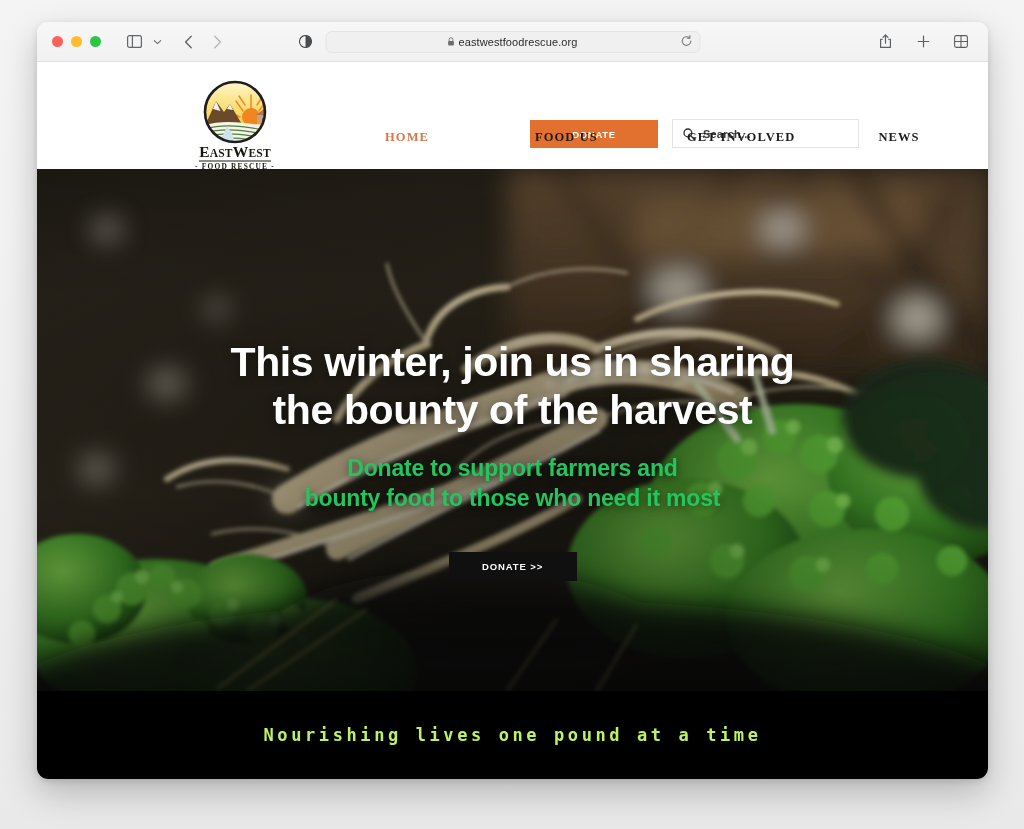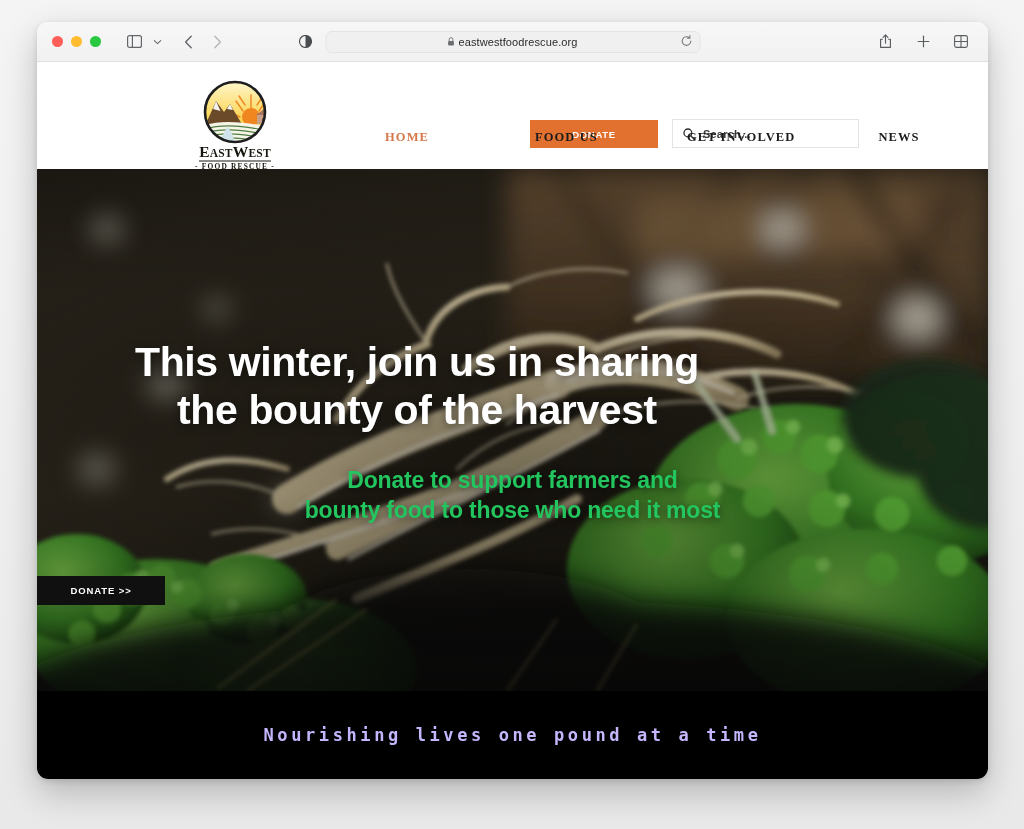--- a/index.html
+++ b/index.html
@@ -138,23 +138,22 @@
   .hero-photo svg { display: block; width: 100%; height: 100%; }
   .hero-scrim {
     position: absolute; inset: 0;
     background:
       radial-gradient(ellipse 70% 55% at 50% 58%, rgba(0,0,0,.42) 0%, rgba(0,0,0,.18) 60%, rgba(0,0,0,0) 100%),
       linear-gradient(180deg, rgba(0,0,0,.22) 0%, rgba(0,0,0,0) 25%, rgba(0,0,0,0) 62%, rgba(0,0,0,.42) 100%);
   }
   .hero-inner {
     position: relative;
     height: 100%;
-    display: flex; flex-direction: column; 
+    display: flex; flex-direction: column; align-items: center;
     padding-top: 170px;
-    gap: 12px;
   }
   .hero-title {
     color: #fff;
     font-size: 41px;
     line-height: 1.16;
     font-weight: 700;
     text-align: center;
     letter-spacing: -.4px;
     max-width: 760px;
     text-shadow: 0 2px 10px rgba(0,0,0,.45);
@@ -178,21 +177,21 @@
     display: flex; align-items: center; justify-content: center;
     border: none; cursor: pointer;
   }
 
   .tagline-bar {
     height: 88px;
     background: #000000;
     display: flex; align-items: center; justify-content: center;
   }
   .tagline {
-    color: #c4b5fd;
+    color: #bef264;
     font-family: "DejaVu Sans Mono", monospace;
     font-size: 17px;
     font-weight: 700;
     letter-spacing: 3.6px;
   }
 </style>
 </head>
 <body>
 
 <div class="window">

